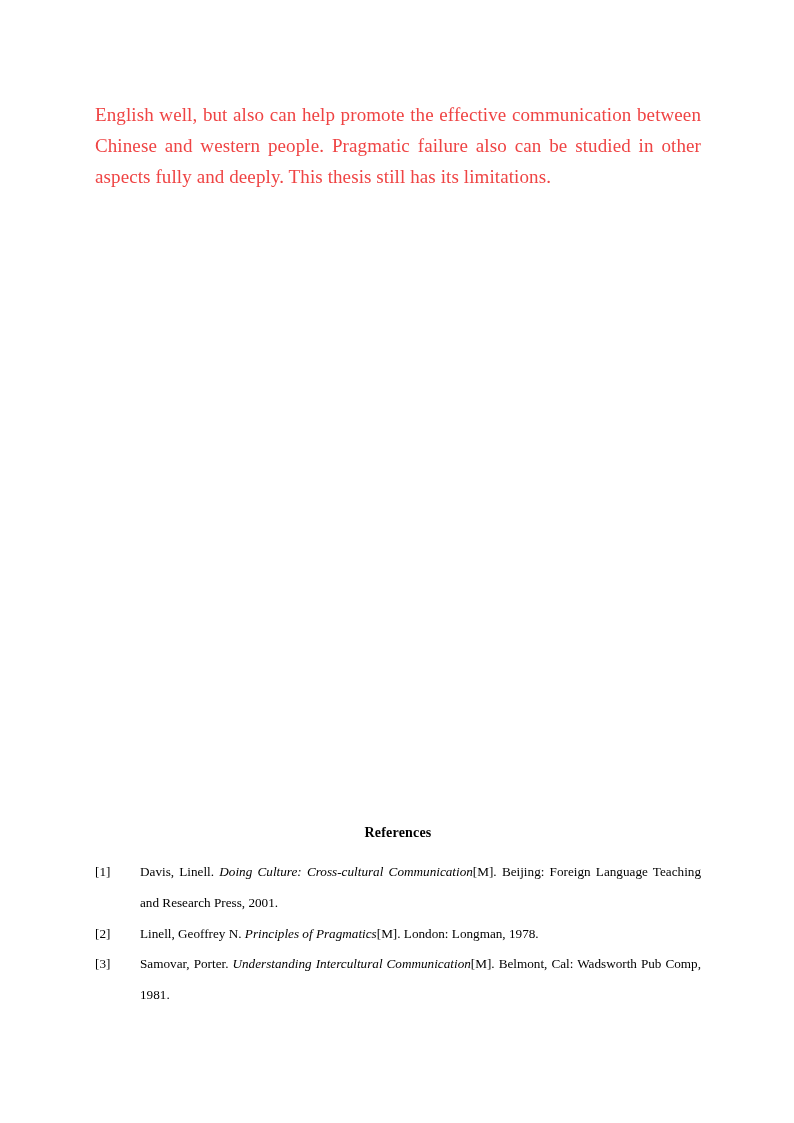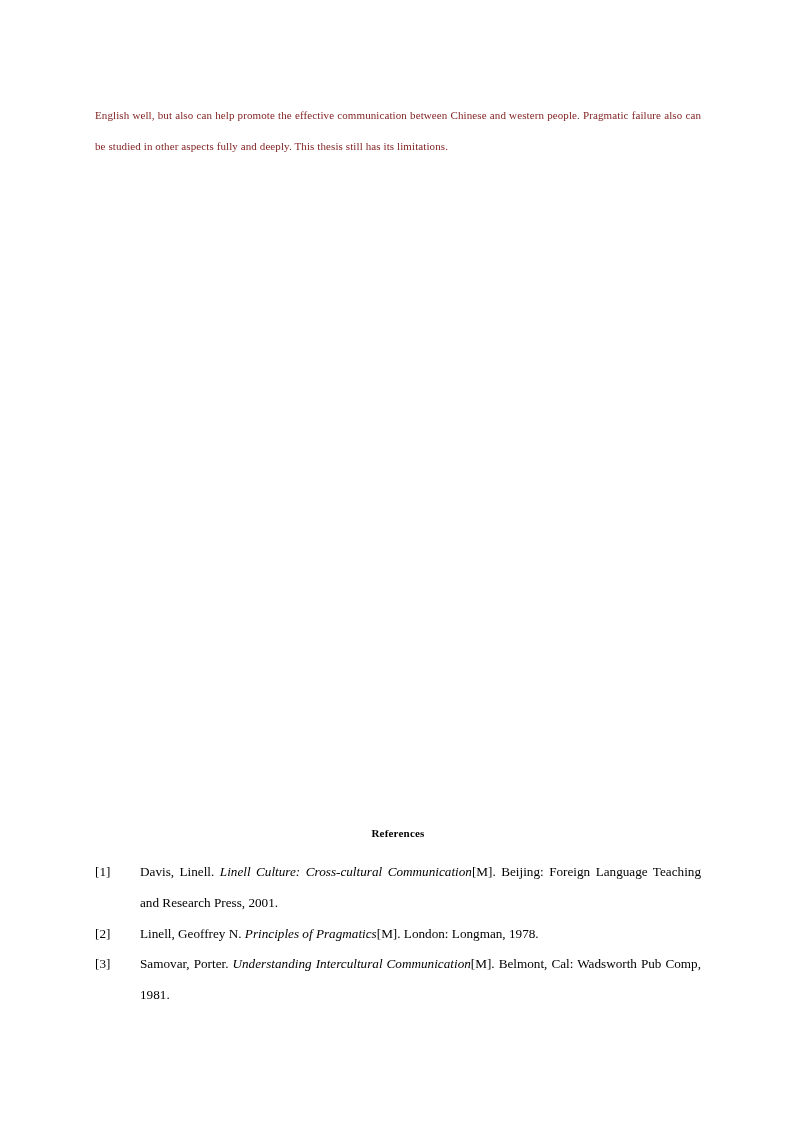--- a/index.html
+++ b/index.html
@@ -23,37 +23,37 @@
   
   .body-block {
     position: absolute;
     left: 95px;
     top: 100px;
     width: 606px;
   }
 
   .body-para {
     margin: 0;
-    color: #7f1d1d;
-    font-size: 11px;
+    color: #ef4444;
+    font-size: 19px;
     line-height: 30.8px;
     text-align: justify;
     text-justify: inter-word;
     letter-spacing: 0.1px;
   }
 
   
   .refs-heading {
     position: absolute;
     left: 95px;
     top: 820px;
     width: 606px;
     margin: 0;
     text-align: center;
-    font-size: 11px;
+    font-size: 14px;
     font-weight: bold;
     line-height: 26px;
     color: #000000;
     letter-spacing: 0.2px;
   }
 
   
   .refs-list {
     position: absolute;
     left: 95px;
@@ -107,21 +107,21 @@
 
   <div class="body-block">
     <p class="body-para">English well, but also can help promote the effective communication between Chinese and western people. Pragmatic failure also can be studied in other aspects fully and deeply. This thesis still has its limitations.</p>
   </div>
 
   <h2 class="refs-heading">References</h2>
 
   <ul class="refs-list">
 
     <li class="ref-item">
-      <span class="ref-marker">[1]</span><span class="ref-text">Davis, Linell. </span><span class="ref-title">Linell Culture: Cross-cultural Communication</span><span class="ref-text">[M]. Beijing: Foreign Language Teaching and Research Press, 2001.</span>
+      <span class="ref-marker">[1]</span><span class="ref-text">Davis, Linell. </span><span class="ref-title">Doing Culture: Cross-cultural Communication</span><span class="ref-text">[M]. Beijing: Foreign Language Teaching and Research Press, 2001.</span>
     </li>
 
     <li class="ref-item no-justify">
       <span class="ref-marker">[2]</span><span class="ref-text">Linell, Geoffrey N. </span><span class="ref-title">Principles of Pragmatics</span><span class="ref-text">[M]. London: Longman, 1978.</span>
     </li>
 
     <li class="ref-item">
       <span class="ref-marker">[3]</span><span class="ref-text">Samovar, Porter. </span><span class="ref-title">Understanding Intercultural Communication</span><span class="ref-text">[M]. Belmont, Cal: Wadsworth Pub Comp, 1981.</span>
     </li>
 

